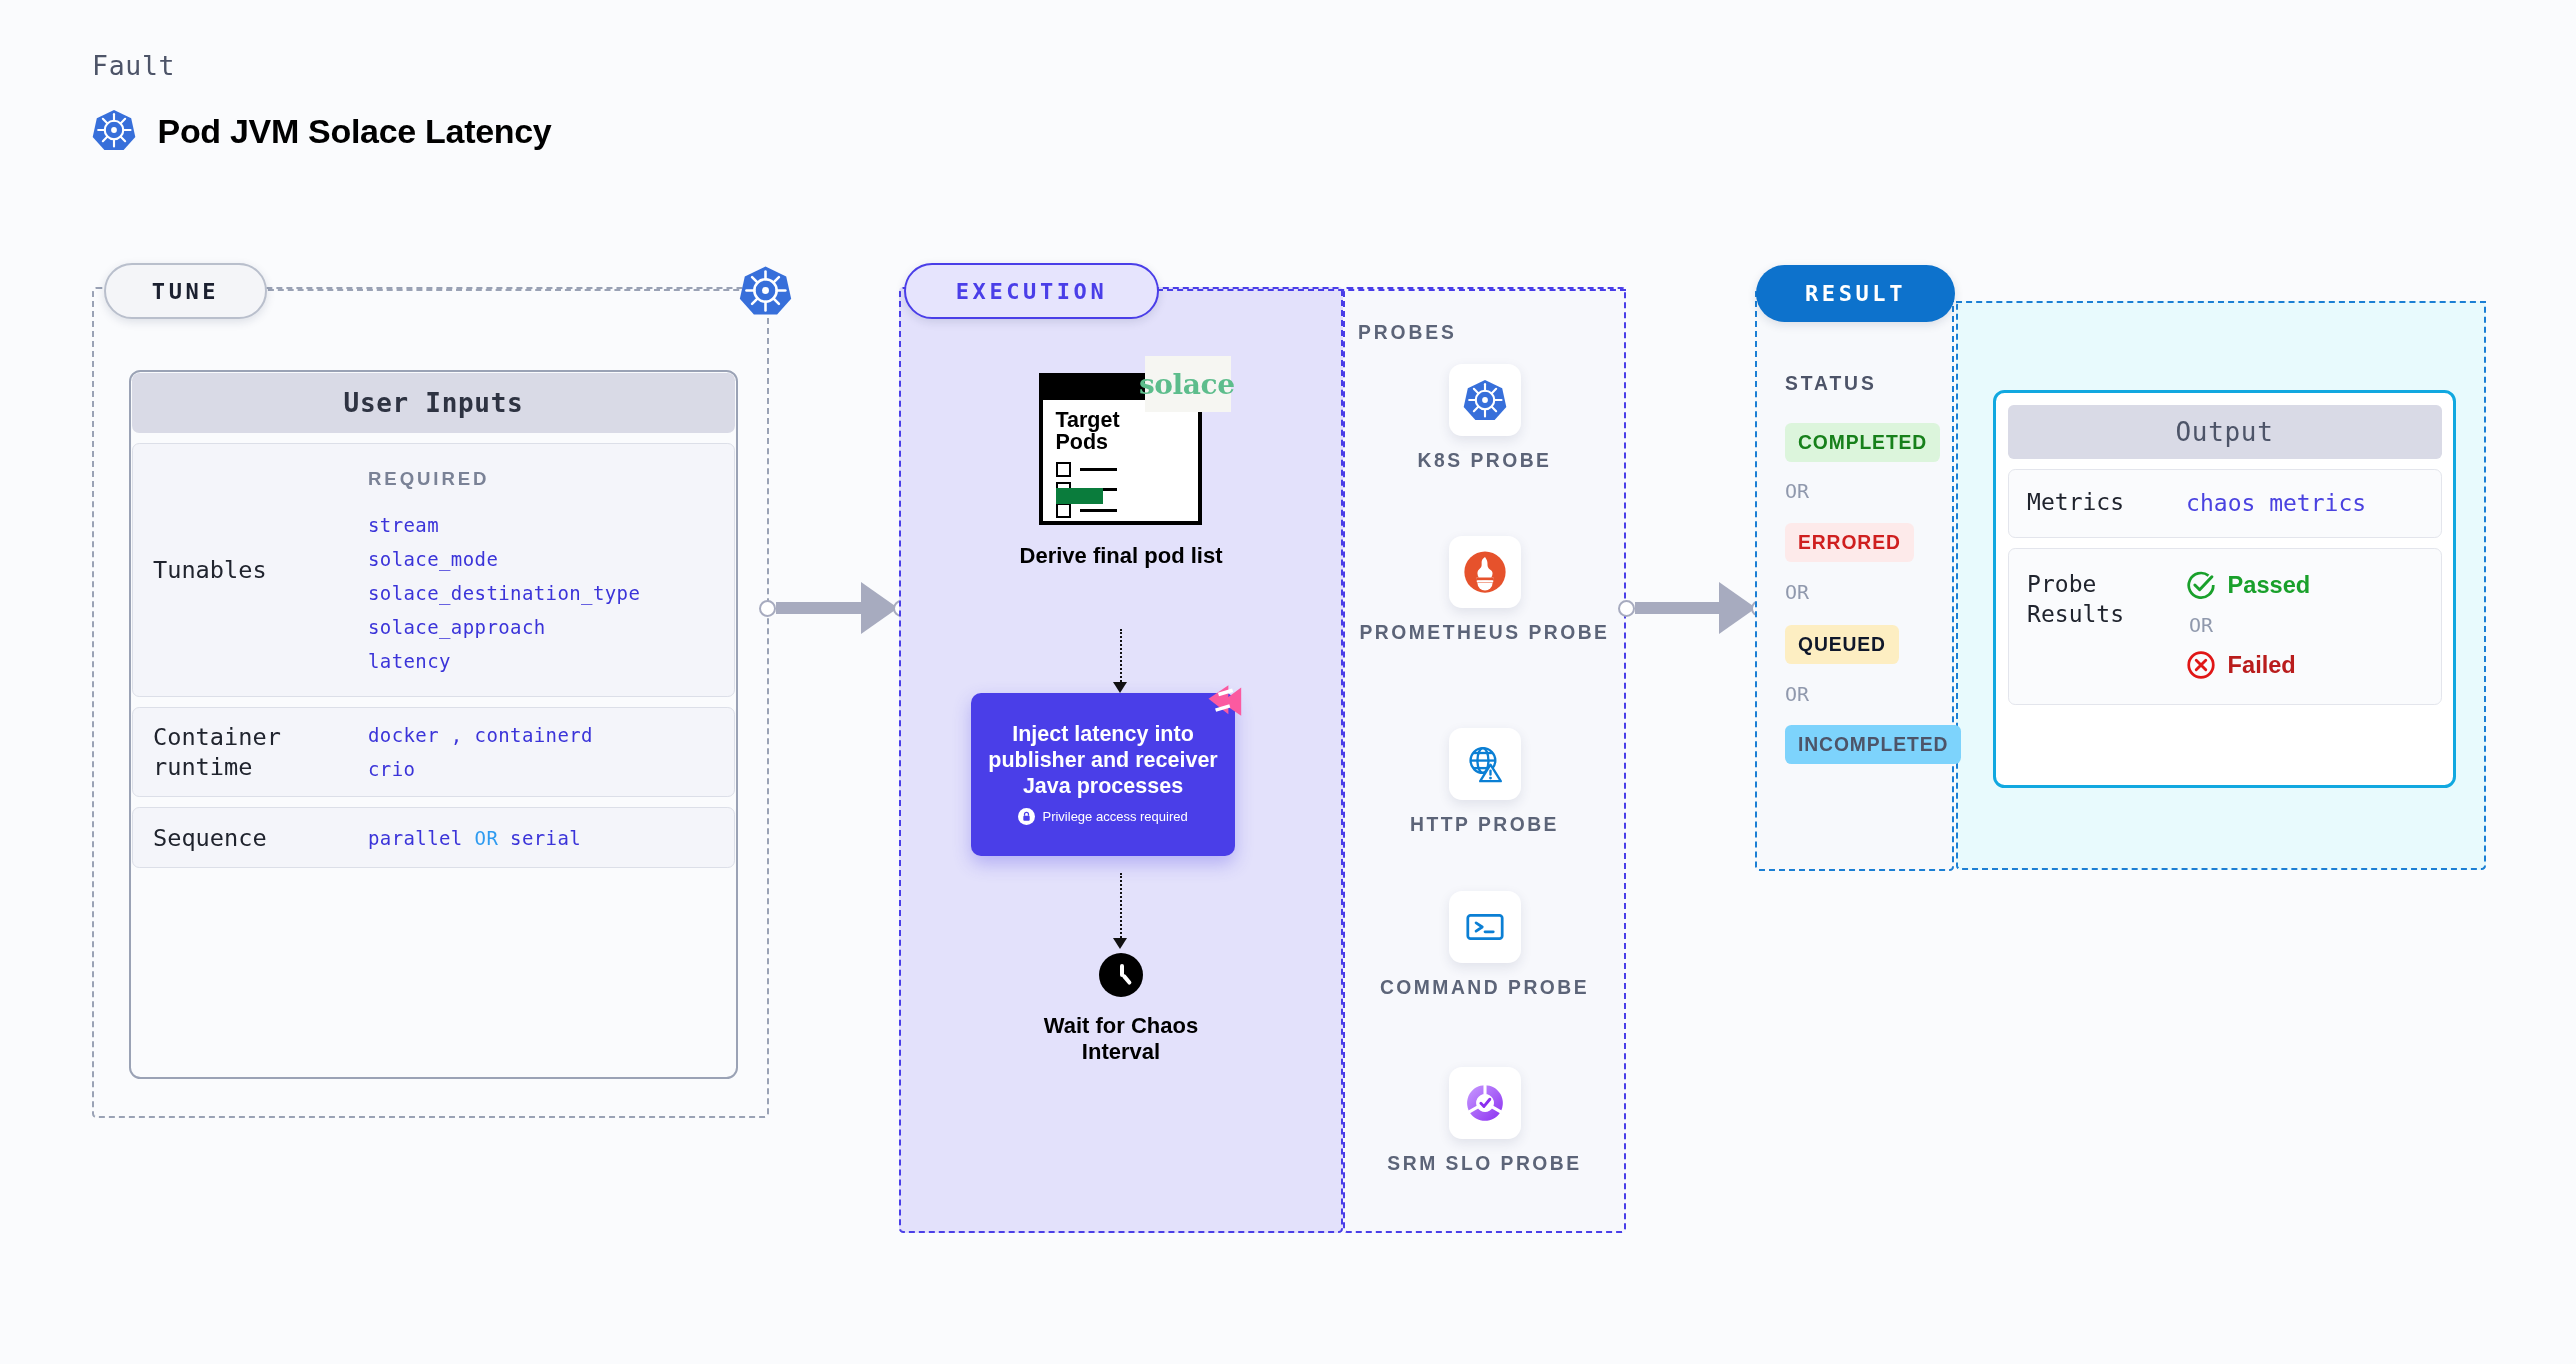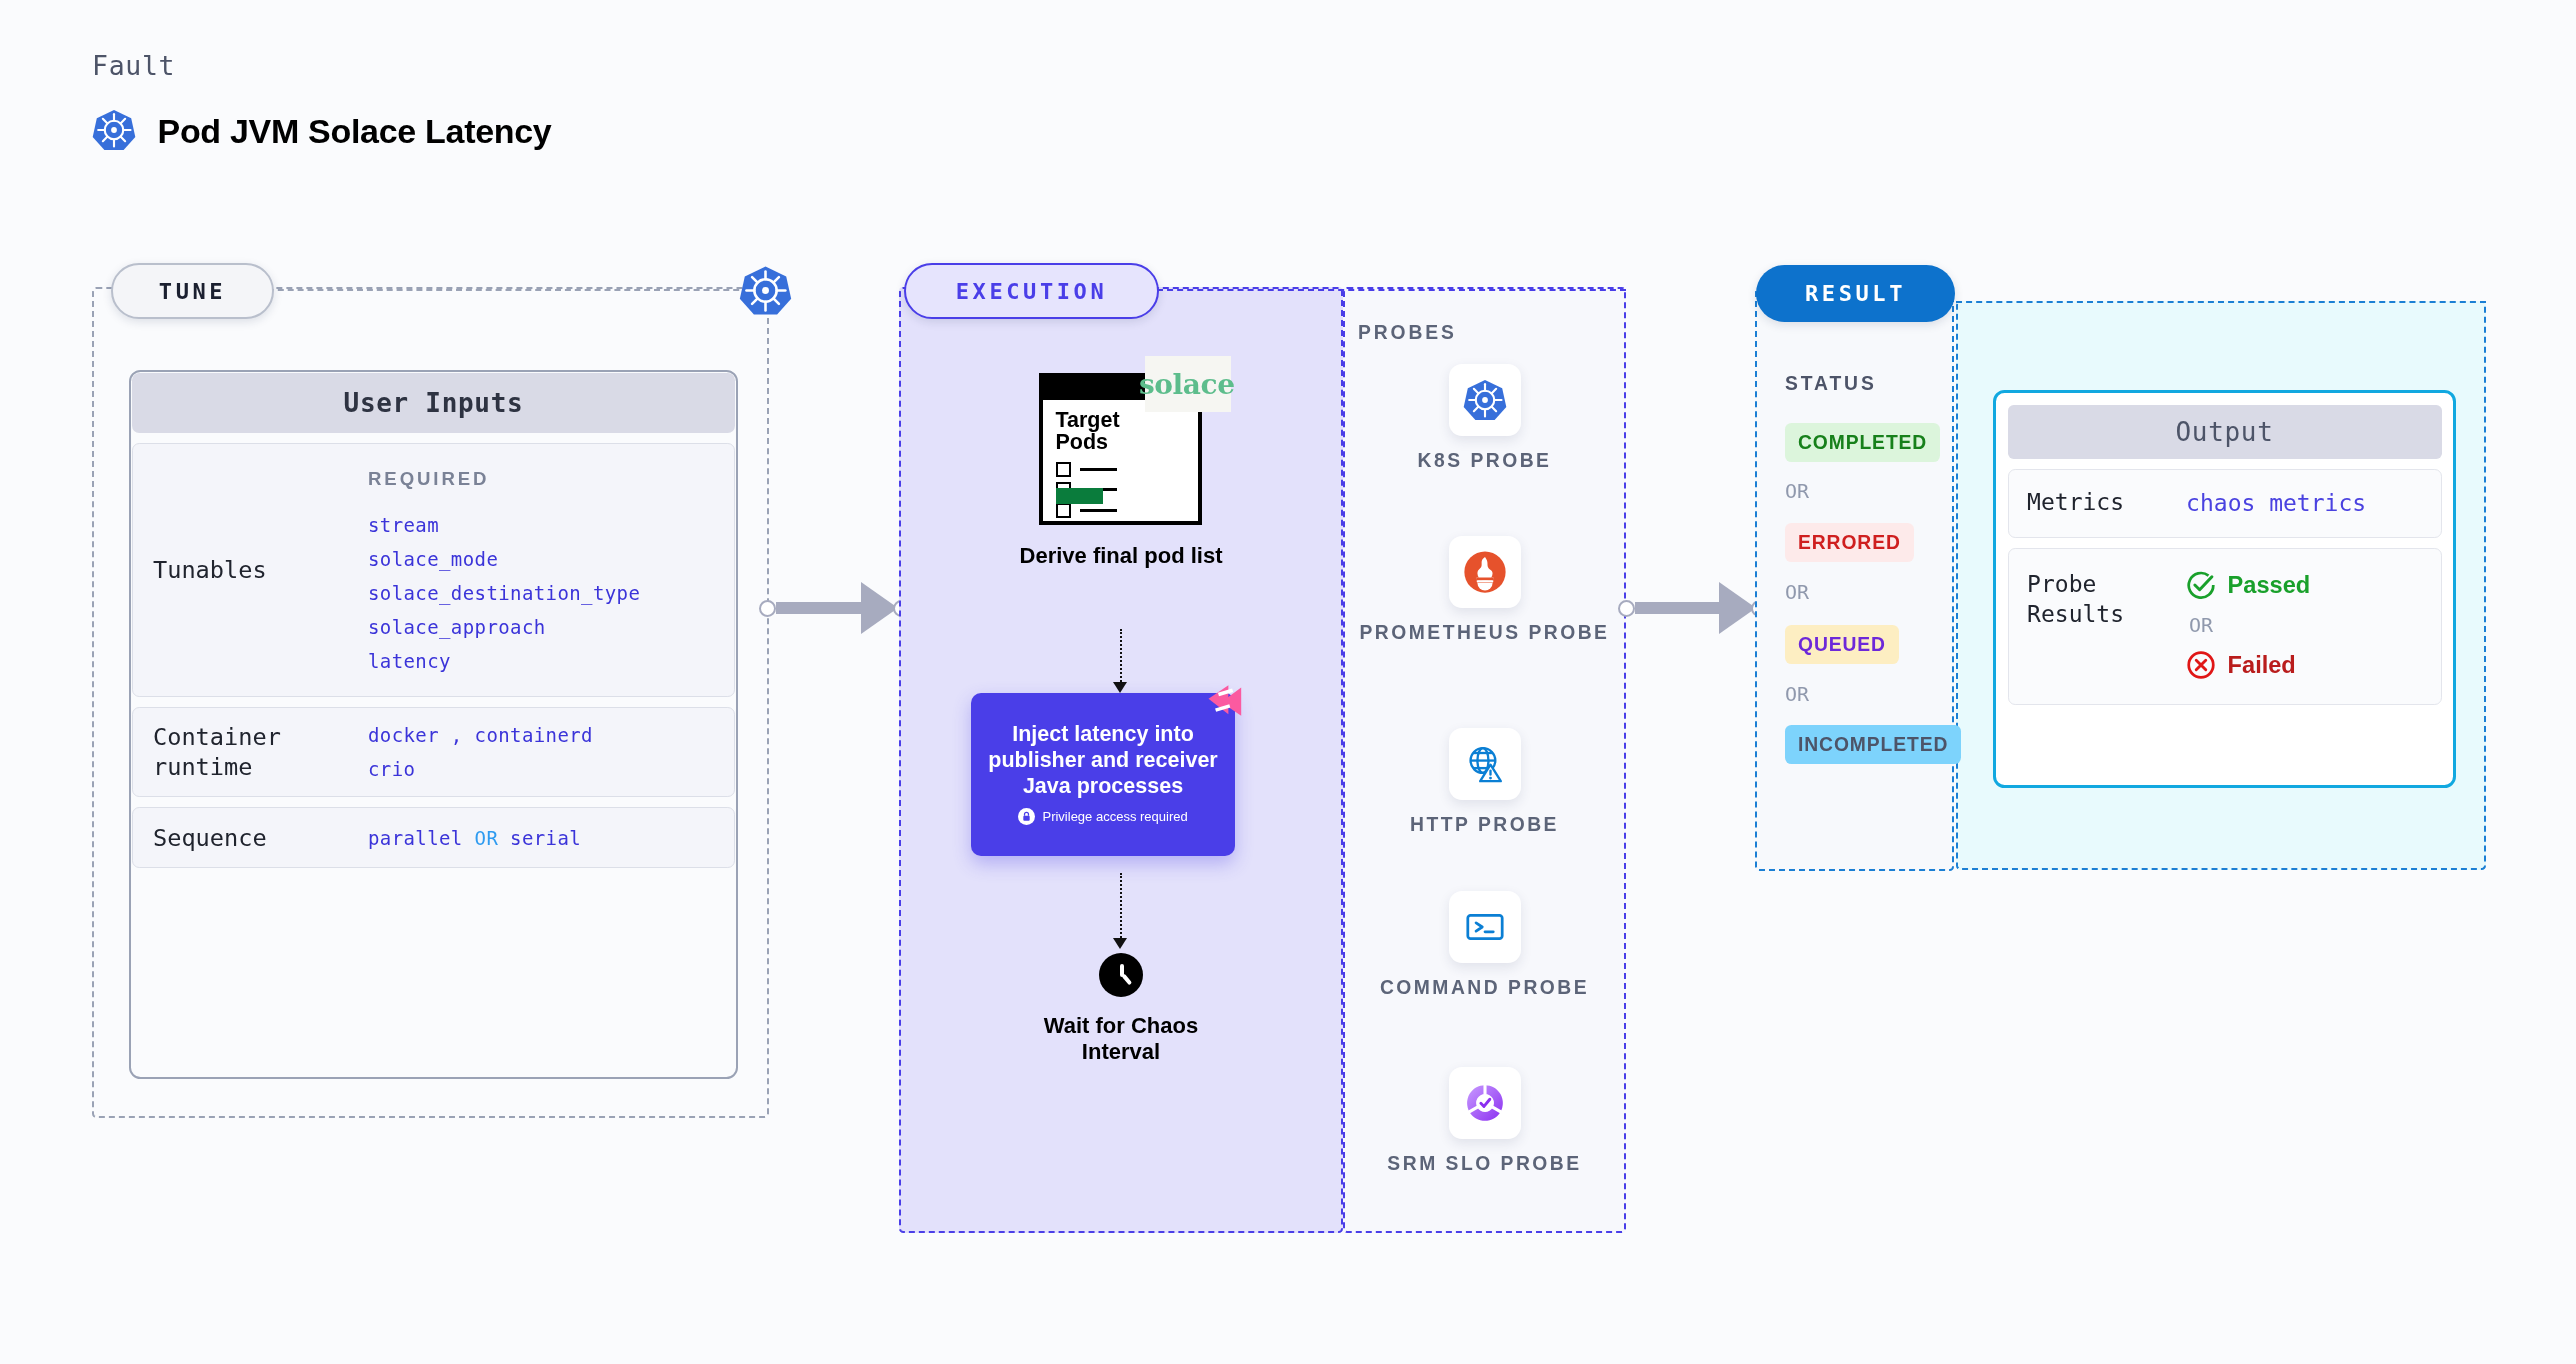--- a/index.html
+++ b/index.html
@@ -26,21 +26,21 @@
     font-size: 22px; font-weight: 700; letter-spacing: 3.6px;
     box-shadow: 0 2.9px 10px rgba(25,35,80,.13);
   }
 
   
   #tune-box {
     left: 92px; top: 287px; width: 677px; height: 831px;
     border: 2.1px dashed #9aa2b5; background: transparent;
   }
   #tune-pill {
-    left: 111px; top: 263px; width: 163px; height: 56px;
+    left: 104px; top: 263px; width: 163px; height: 56px;
     background: #f4f5f8; border: 2.1px solid #b9bfcc; color: #1b2030;
   }
   #tune-dash {
     position: absolute; left: 258px; top: 289px; width: 501px; height: 0;
     border-top: 2.9px dashed #9aa2b5;
   }
   #tune-k8s { position: absolute; left: 739px; top: 264px; width: 53px; height: 53px; z-index: 7; }
 
   #user-inputs-card {
     position: absolute; left: 129px; top: 370px; width: 609px; height: 709px;
@@ -480,21 +480,21 @@
 <div class="stage-box" id="result-status-box"></div>
 <div id="result-dash"></div>
 <div class="pill" id="result-pill">RESULT</div>
 
 <div id="status-title">STATUS</div>
 
 <div class="status-badge" style="top:423px; background:#dcf5dc; color:#17801b;">COMPLETED</div>
 <div class="or-text" style="top:479px;">OR</div>
 <div class="status-badge" style="top:523px; background:#fdeaea; color:#cf1f1f;">ERRORED</div>
 <div class="or-text" style="top:580px;">OR</div>
-<div class="status-badge" style="top:625px; background:#fdeec2; color:#6d28d9;">QUEUED</div>
+<div class="status-badge" style="top:625px; background:#fdeec2; color:#0f172a;">QUEUED</div>
 <div class="or-text" style="top:682px;">OR</div>
 <div class="status-badge" style="top:725px; background:#7dd3fc; color:#4d5468;">INCOMPLETED</div>
 
 <div id="output-card">
   <div id="output-header">Output</div>
 
   <div class="out-row">
     <div class="out-label">Metrics</div>
     <div class="out-val">chaos metrics</div>
   </div>

